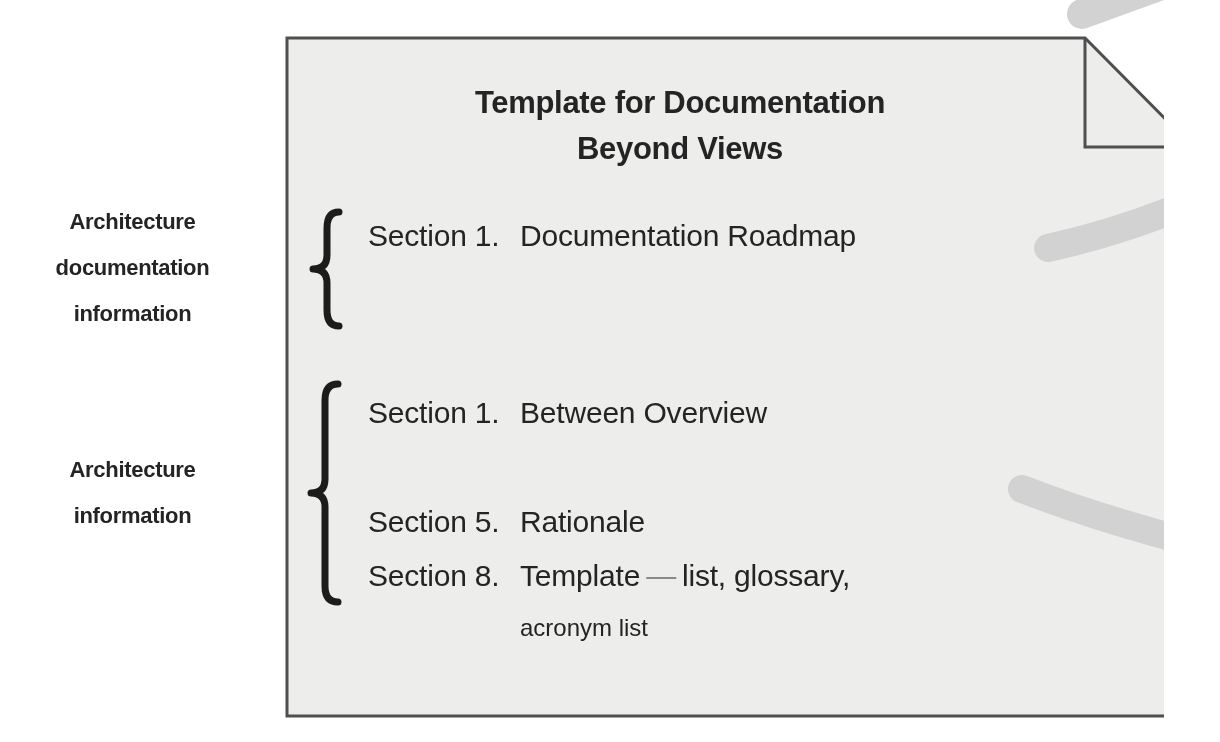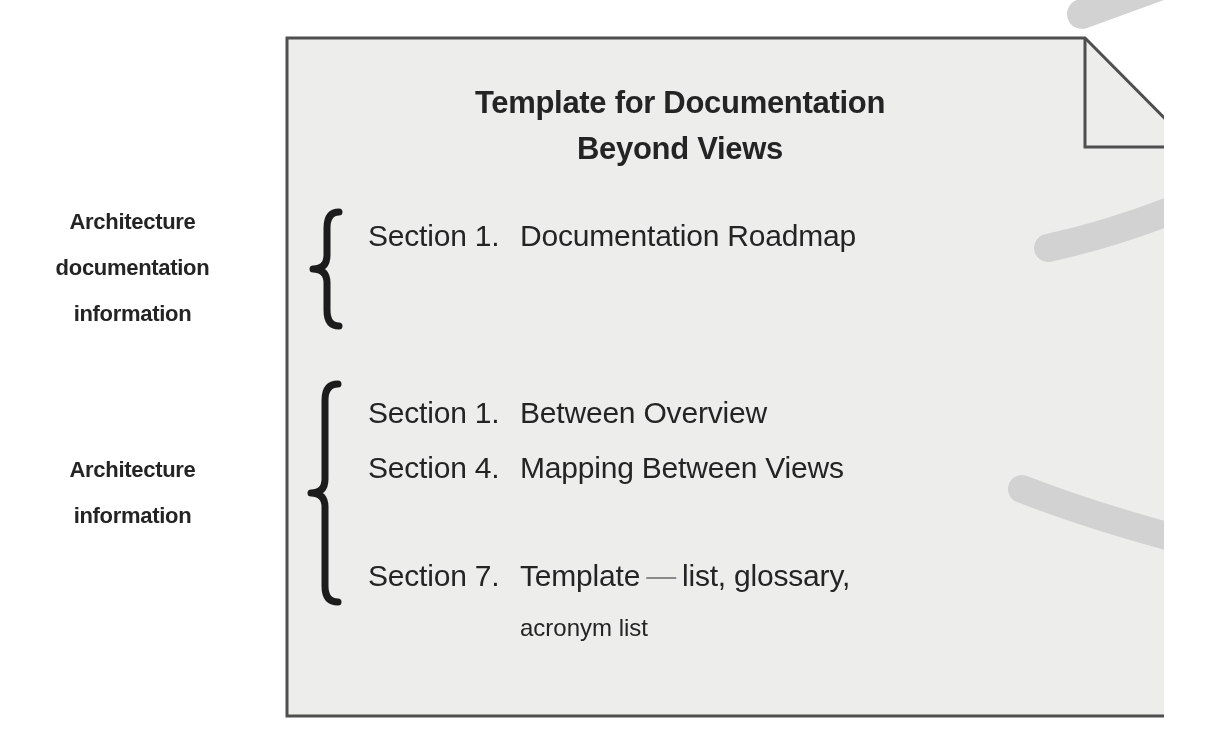--- a/index.html
+++ b/index.html
@@ -61,25 +61,25 @@
     <span>Beyond Views</span>
   </div>
 
   <div class="sec-row" style="top:219px">
     <span class="sec-num">Section 1.</span><span>Documentation Roadmap</span>
   </div>
 
   <div class="sec-row" style="top:396px">
     <span class="sec-num">Section 1.</span><span>Between Overview</span>
   </div>
-  <div class="sec-row" style="top:451px">
-    <span class="sec-num">Section 4.</span><span>Mapping Between Views</span>
+  <div class="sec-row" style="top:505px">
+    <span class="sec-num">Section 5.</span><span>Rationale</span>
   </div>
   <div class="sec-row" style="top:559px">
-    <span class="sec-num">Section 7.</span><span>Template</span><span class="dash">—</span><span>list, glossary,</span>
+    <span class="sec-num">Section 8.</span><span>Template</span><span class="dash">—</span><span>list, glossary,</span>
   </div>
   <div class="sec-cont" style="top:611px">acronym list</div>
 
   <div class="side-label" style="top:199px">
     <span>Architecture</span>
     <span>documentation</span>
     <span>information</span>
   </div>
   <div class="side-label" style="top:447px">
     <span>Architecture</span>

